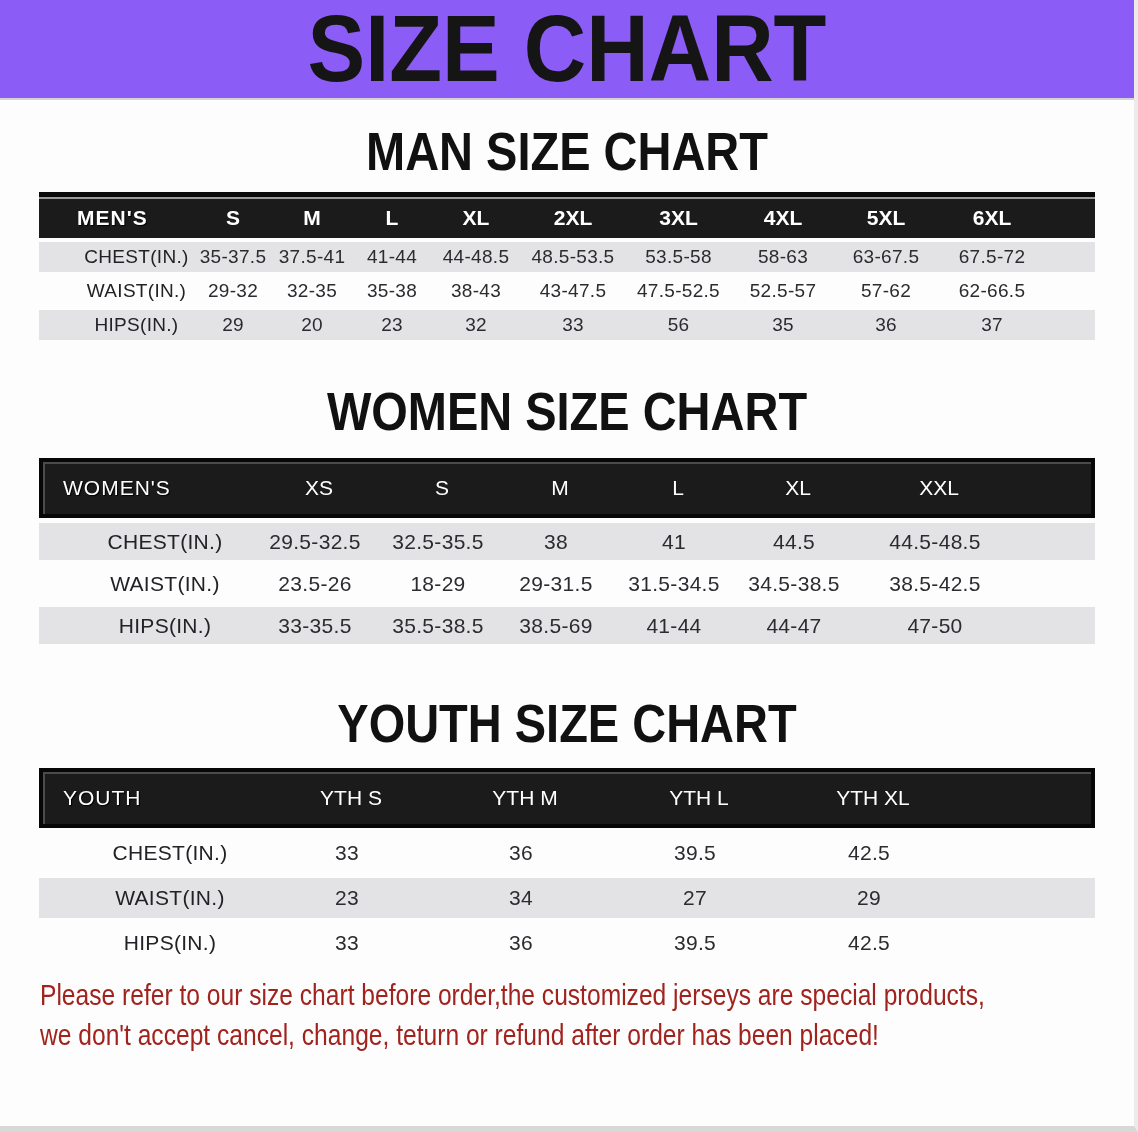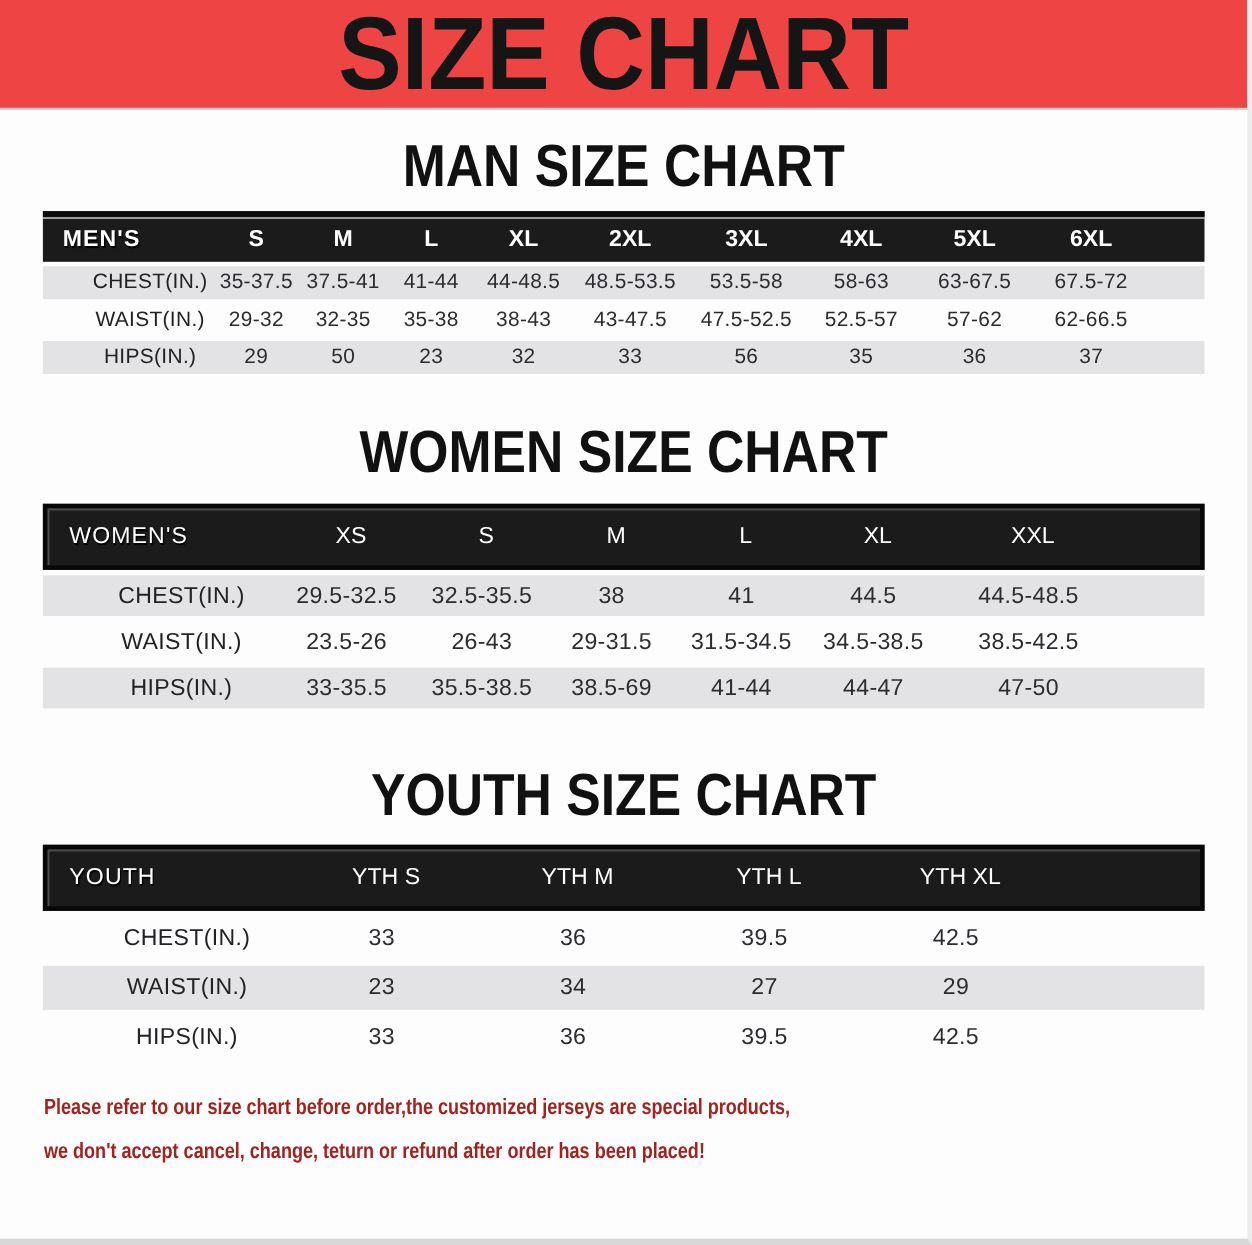--- a/index.html
+++ b/index.html
@@ -10,21 +10,21 @@
     background:#fdfdfd;
     font-family:"Liberation Sans", sans-serif;
     overflow:hidden;
     border-right:4px solid #ececec;
     border-bottom:6px solid #d8d8d8;
   }
 
   
   .banner {
     height:100px;
-    background:#ef4444;
+    background:#8b5cf6;
     display:flex; align-items:center; justify-content:center;
     border-bottom:2px solid #d4d4d4;
   }
   .banner h1 {
     font-size:94px; font-weight:700; color:#151515;
     letter-spacing:0px; line-height:94px;
     transform:scaleX(0.92);
     white-space:nowrap;
   }
 
@@ -65,39 +65,39 @@
   .grid-men   { grid-template-columns:155px 78px 80px 80px 88px 106px 105px 104px 102px 110px; }
   .grid-women { grid-template-columns:212px 128px 118px 118px 118px 122px 160px; }
   .grid-youth { grid-template-columns:222px 172px 176px 172px 176px; }
 
   .gcell { text-align:center; white-space:nowrap; }
   .group-label {
     text-align:left; padding-left:18px;
     font-weight:700; letter-spacing:1px;
     text-shadow:1px 1px 1px #000;
   }
-  .band-men .group-label { font-size:28px; }
+  .band-men .group-label { font-size:28px;margin-left:20px; }
   .band-men .gcell       { font-size:21px; font-weight:700; }
   .band-big .group-label { font-size:30px; padding-left:20px; }
   .band-big .gcell       { font-size:21px; font-weight:500; }
 
   .trow { color:#2b2b30; }
   .trow .gcell { letter-spacing:0.3px; }
   .trow-men   { height:30px; margin-top:4px; font-size:19px; }
   .trow-women { height:37px; margin-top:5px; font-size:21px; }
   .trow-youth { height:40px; margin-top:5px; font-size:21px; }
   .row-gray  { background:#e3e3e5; }
   .row-white { background:#fdfdfd; }
   .row-label { font-weight:400; color:#222226;padding-left:40px; }
 
   
   .disclaimer {
-    margin:24px 20px 0 40px;
+    margin:12px 20px 0 40px;
     color:#a1231e;
-    font-size:20px; line-height:40px;font-weight:bold;
+    font-size:30px; line-height:40px;
   }
   .disclaimer p {
     transform:scaleX(0.82);
     transform-origin:left center;
     white-space:nowrap;
   }
 </style>
 </head>
 <body>
 
@@ -145,21 +145,21 @@
       <div class="gcell">43-47.5</div>
       <div class="gcell">47.5-52.5</div>
       <div class="gcell">52.5-57</div>
       <div class="gcell">57-62</div>
       <div class="gcell">62-66.5</div>
     </div>
 
     <div class="trow trow-men row-gray grid grid-men">
       <div class="gcell row-label">HIPS(IN.)</div>
       <div class="gcell">29</div>
-      <div class="gcell">50</div>
+      <div class="gcell">20</div>
       <div class="gcell">23</div>
       <div class="gcell">32</div>
       <div class="gcell">33</div>
       <div class="gcell">56</div>
       <div class="gcell">35</div>
       <div class="gcell">36</div>
       <div class="gcell">37</div>
     </div>
   </div>
 
@@ -182,21 +182,21 @@
       <div class="gcell">32.5-35.5</div>
       <div class="gcell">38</div>
       <div class="gcell">41</div>
       <div class="gcell">44.5</div>
       <div class="gcell">44.5-48.5</div>
     </div>
 
     <div class="trow trow-women row-white grid grid-women">
       <div class="gcell row-label">WAIST(IN.)</div>
       <div class="gcell">23.5-26</div>
-      <div class="gcell">26-43</div>
+      <div class="gcell">18-29</div>
       <div class="gcell">29-31.5</div>
       <div class="gcell">31.5-34.5</div>
       <div class="gcell">34.5-38.5</div>
       <div class="gcell">38.5-42.5</div>
     </div>
 
     <div class="trow trow-women row-gray grid grid-women">
       <div class="gcell row-label">HIPS(IN.)</div>
       <div class="gcell">33-35.5</div>
       <div class="gcell">35.5-38.5</div>

